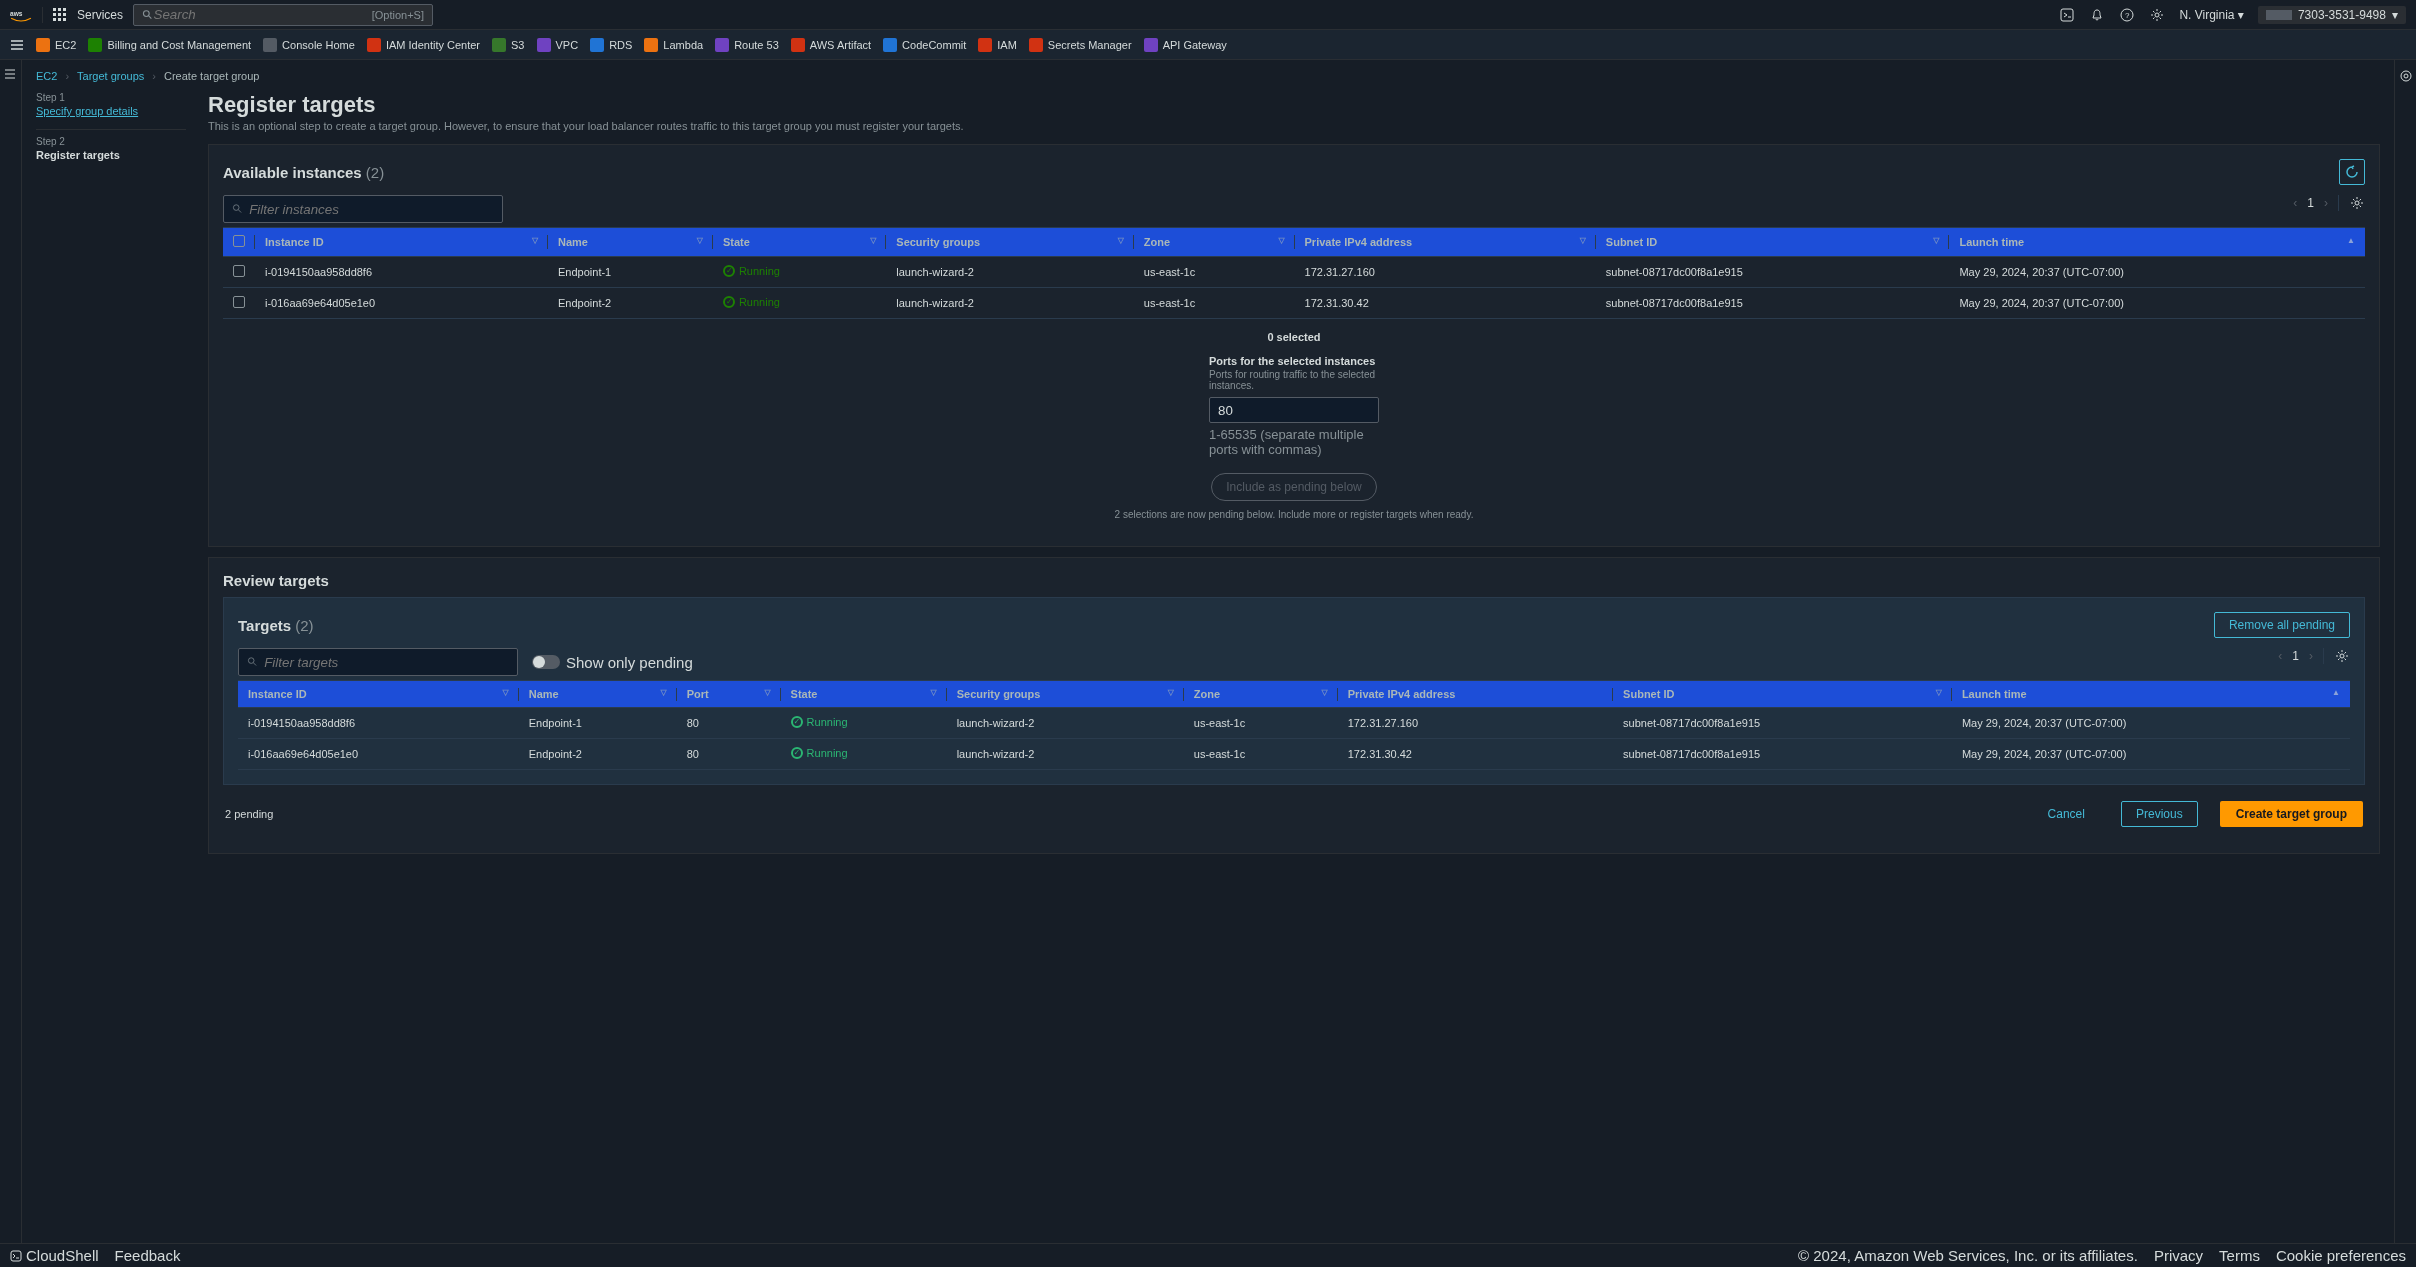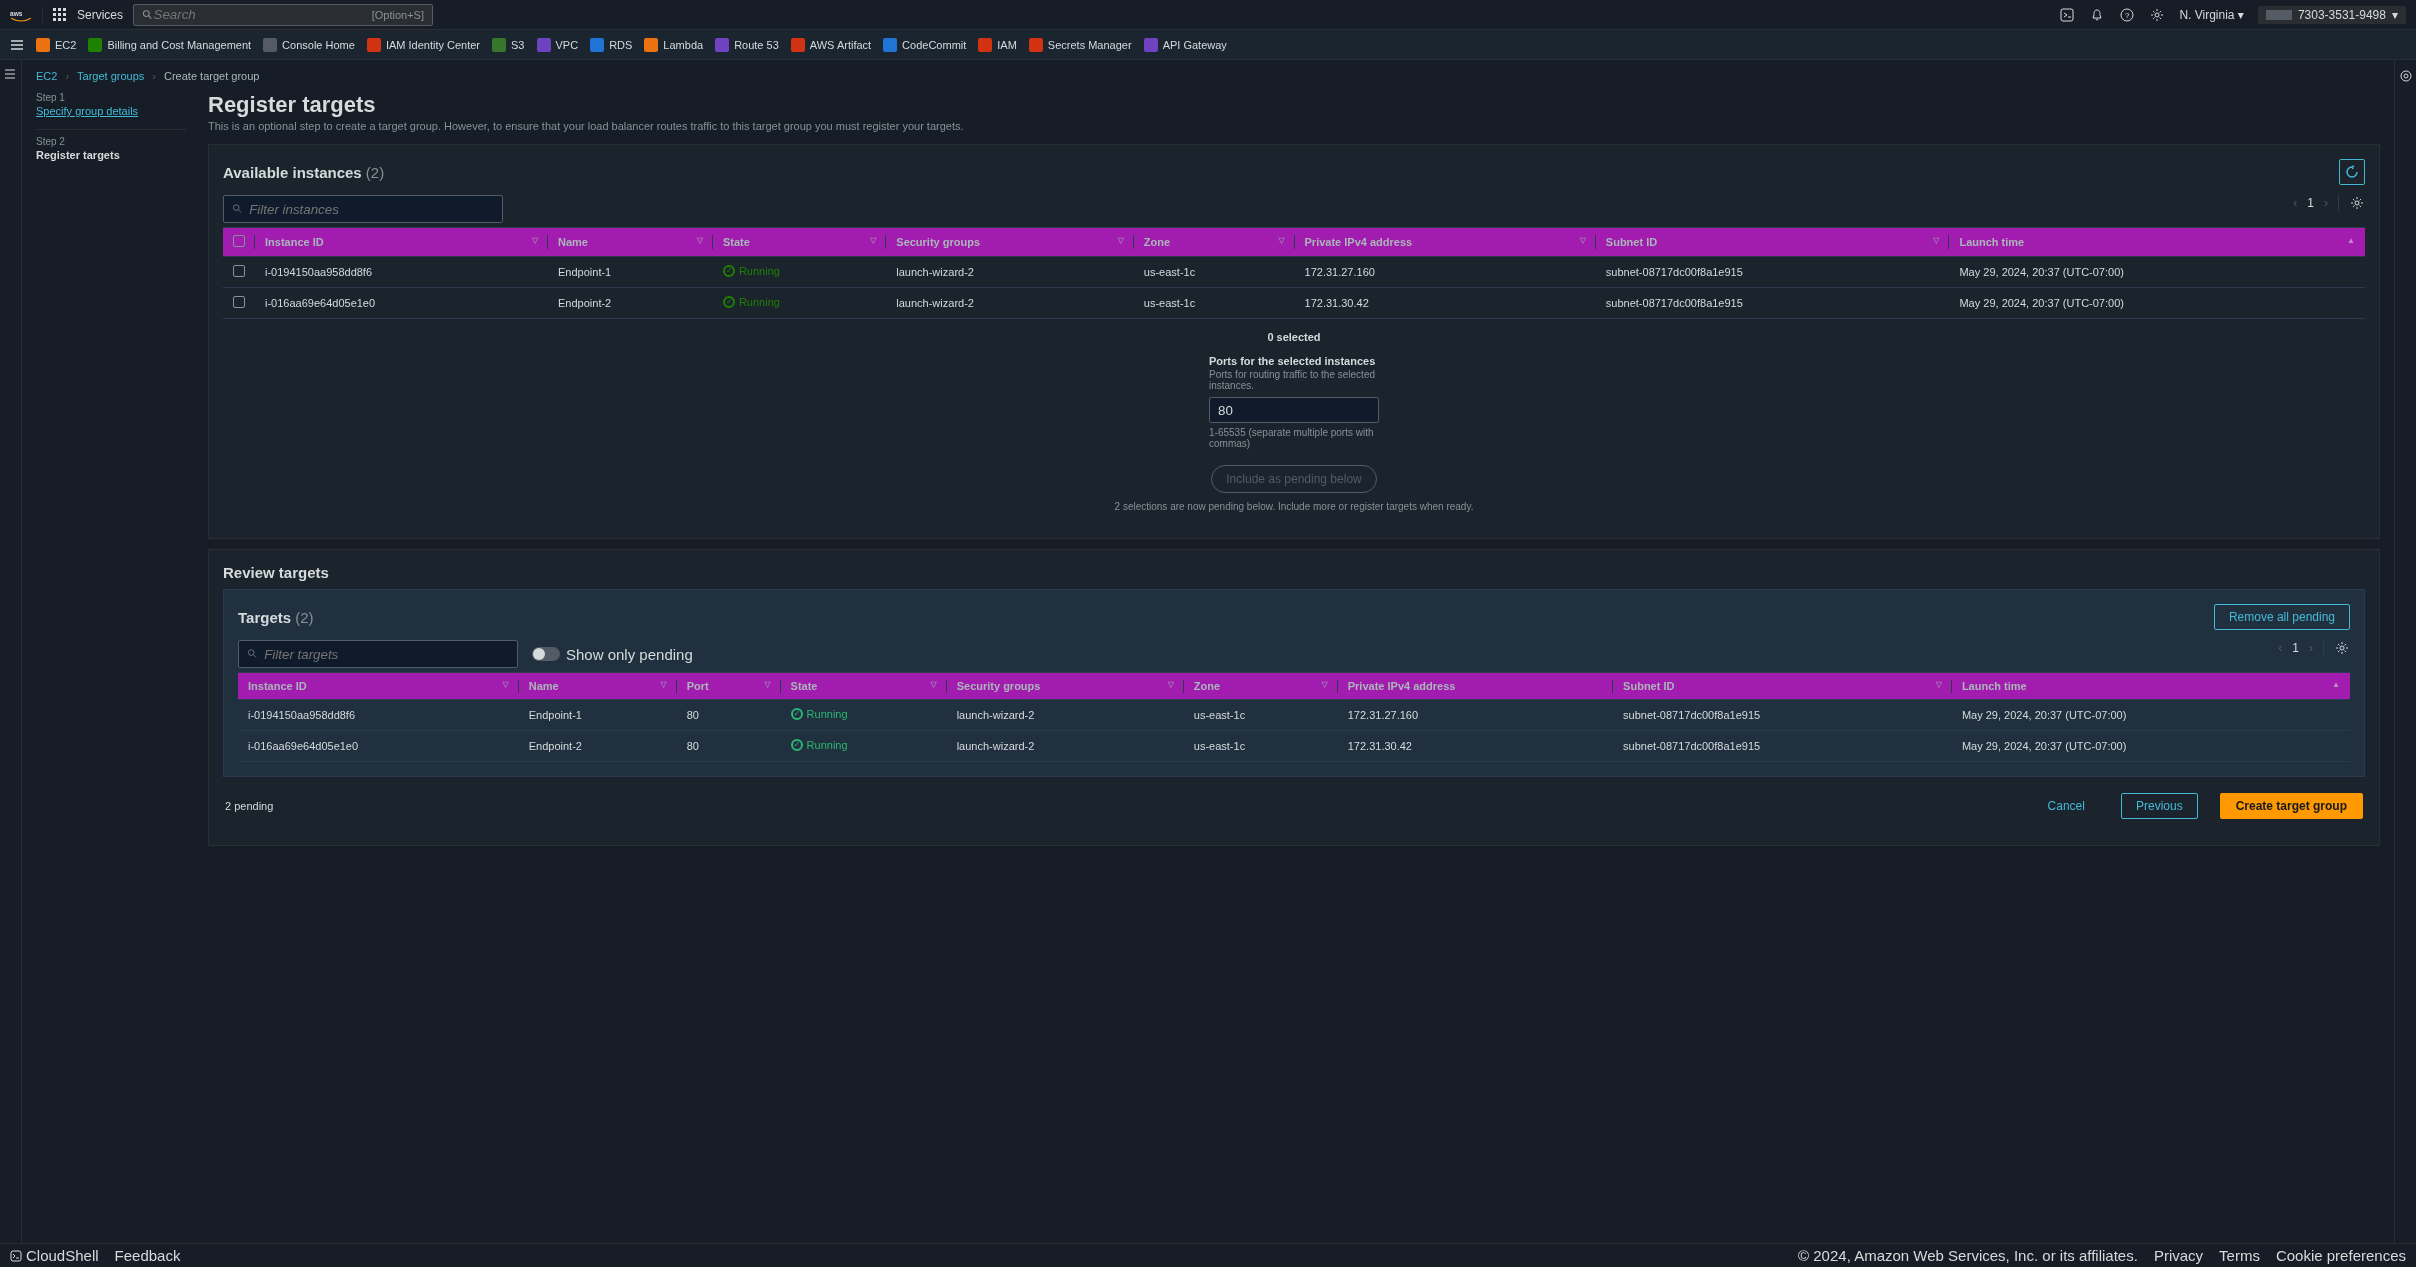--- a/index.html
+++ b/index.html
@@ -180,21 +180,21 @@
   border-collapse: collapse;
   font-size: 11px;
 }
 .inner-table th {
   text-align: left;
   font-weight: 700;
   color: #aab7b8;
   padding: 7px 10px;
   border-top: 1px solid #2a3b4d;
   border-bottom: 1px solid #2a3b4d;
-  background: #a21caf;
+  background: #1d4ed8;
   position: relative;
 }
 .inner-table th .sort {
   float: right;
   opacity: 0.6;
 }
 .inner-table th::after {
   content: "";
   position: absolute;
   right: 0; top: 25%; height: 50%;
@@ -223,21 +223,21 @@
 .port-label { font-weight: 700; font-size: 11px; text-align: left; }
 .port-help { font-size: 10px; color: #879196; margin: 2px 0 6px 0; text-align: left; }
 .port-input {
   width: 100%; height: 26px;
   background: #0f1b2a;
   border: 1px solid #545b64;
   border-radius: 2px;
   color: #d5dbdb;
   padding: 0 8px;
 }
-.port-hint { font-size: 10px; color: #879196; margin-top: 4px; text-align: left; }
+.port-hint { font-size: 13px; color: #879196; margin-top: 4px; text-align: left; }
 .include-btn {
   margin-top: 10px;
   border: 1px solid #545b64;
   background: transparent;
   color: #545b64;
   padding: 6px 14px;
   border-radius: 16px;
   cursor: not-allowed;
   font-size: 12px;
 }

